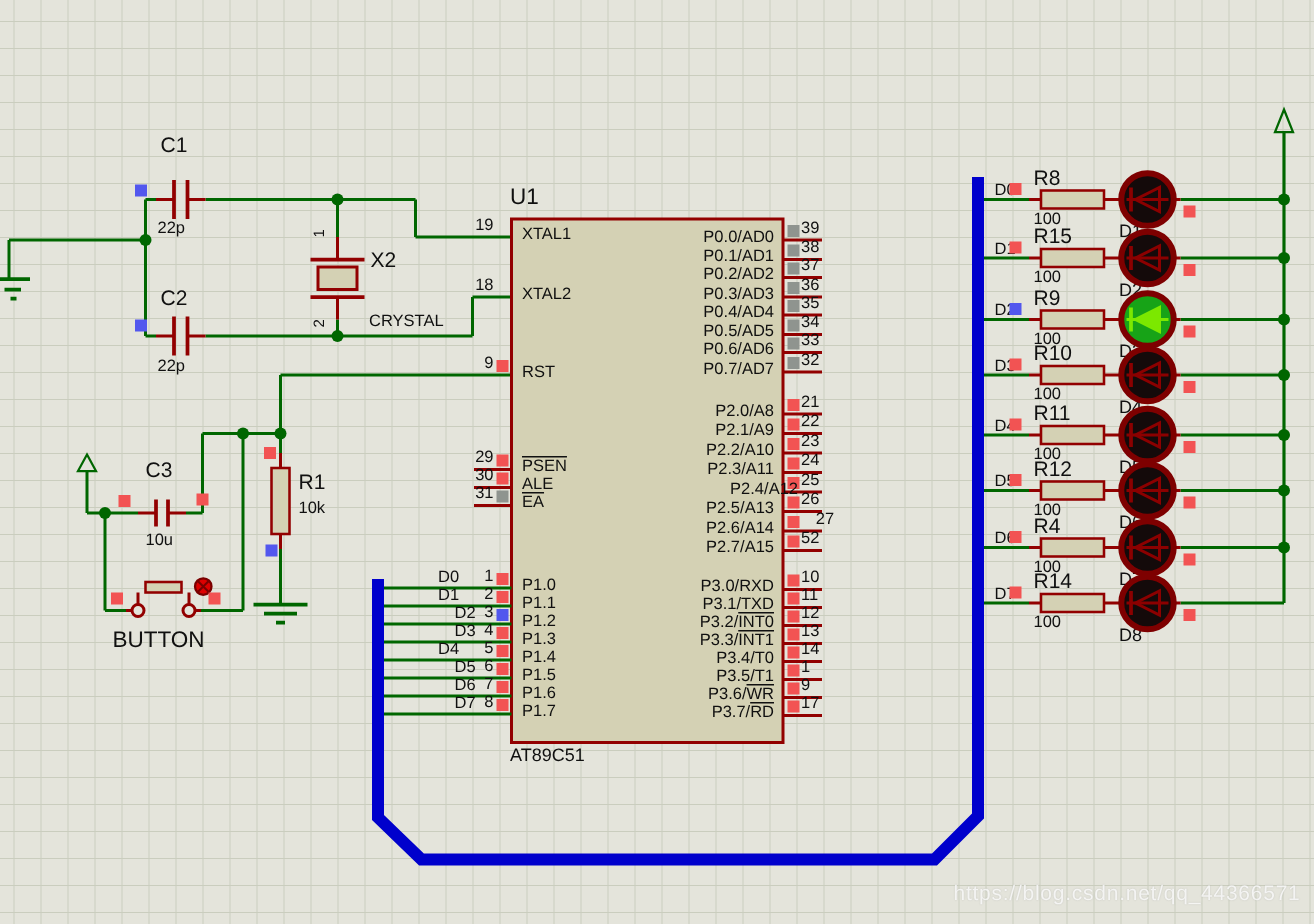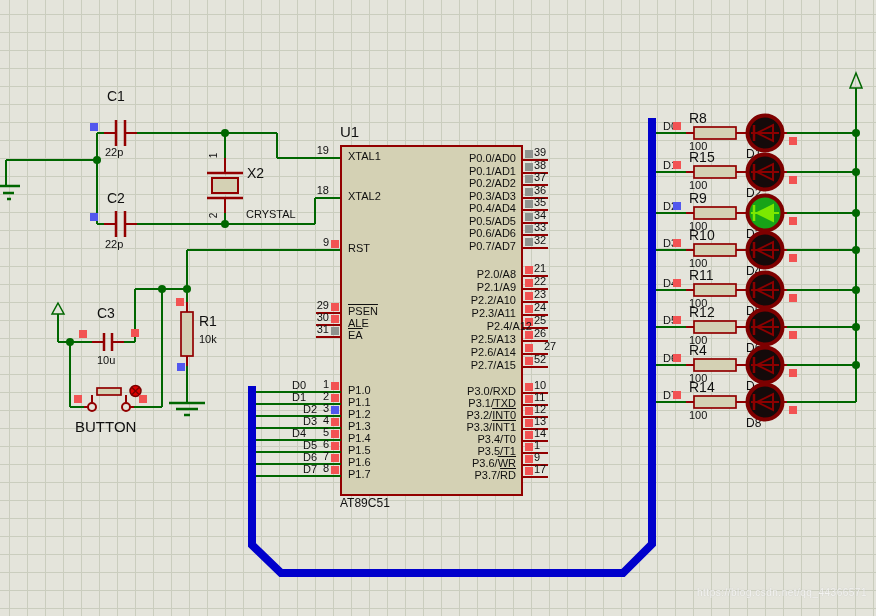--- a/index.html
+++ b/index.html
@@ -21,21 +21,21 @@
   .big{font-size:15px;}
   .part{font-size:12px;}
   .pnum{font-size:11px;width:32px;text-align:right;}
   .pinlab{font-size:11px;}
   .pinlab-r{font-size:11px;text-align:right;}
   .netlab{font-size:11px;}
   .rot{transform:rotate(-90deg);transform-origin:center;font-size:10px;}
   .ov{text-decoration:overline;}
   .btncap{font-size:15px;}
   .watermark{
-    position:absolute;right:9px;top:587px;font-size:10px;letter-spacing:.5px;
+    position:absolute;right:9px;top:587px;font-size:14px;letter-spacing:.5px;
     color:rgba(255,255,255,0.8);text-shadow:0 0 1px rgba(120,120,120,0.35);
   }
 </style>
 </head>
 <body>
 
 <div id="stage">
 
   <svg width="876" height="616">
 

